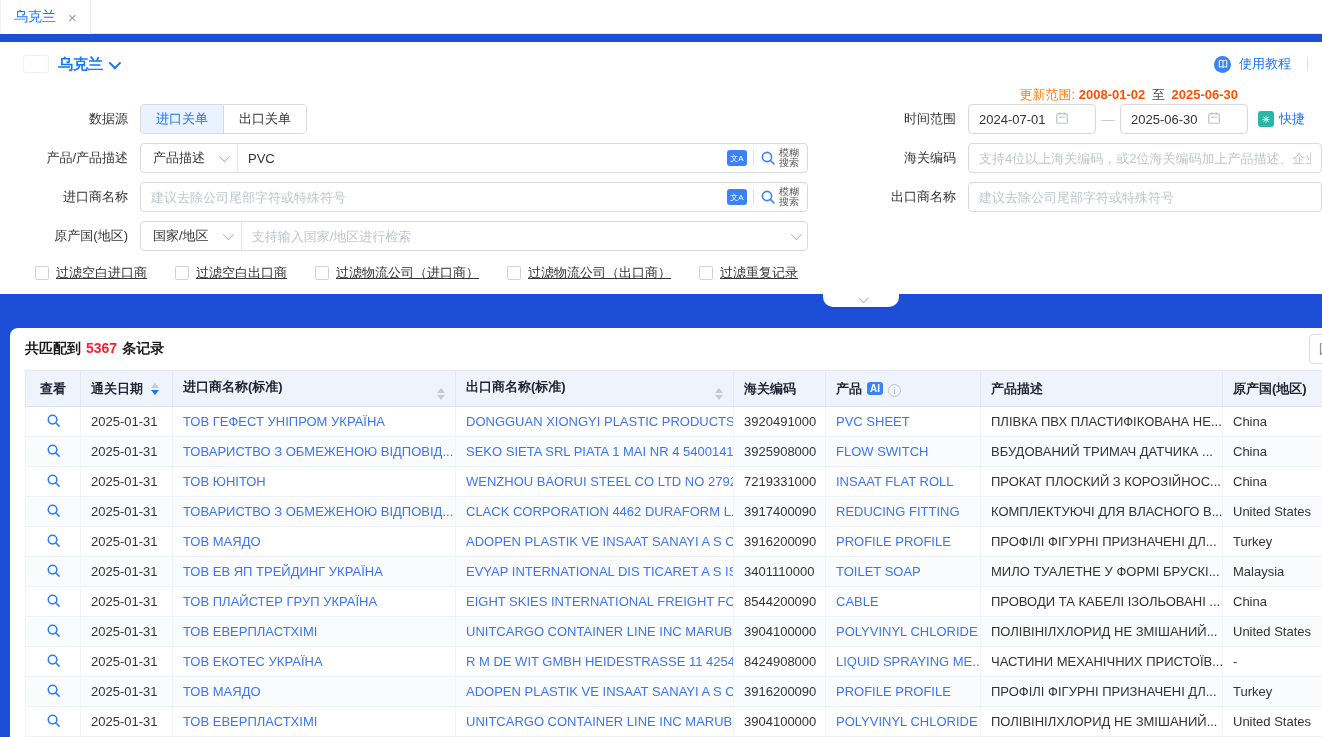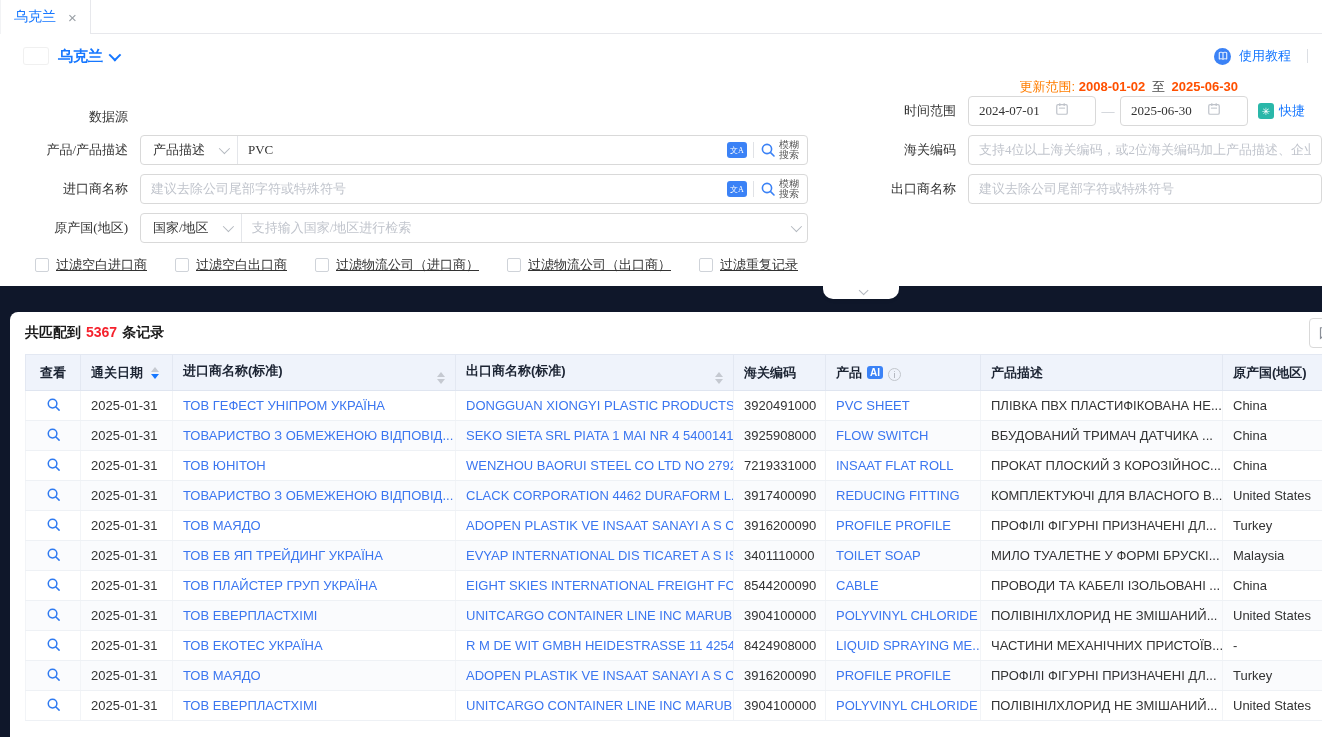--- a/index.html
+++ b/index.html
@@ -1,18 +1,18 @@
 <!DOCTYPE html>
 <html><head>
 <meta charset="utf-8">
 <style>
   * { margin:0; padding:0; box-sizing:border-box; }
   html,body { width:1322px; height:737px; }
   body { font-family:"Liberation Sans","DejaVu Sans",sans-serif; font-size:13px; color:#333; }
-  .app { width:1322px; height:737px; background:#0f172a; display:flex; flex-direction:column; overflow:hidden; position:relative; }
+  .app { width:1322px; height:737px; background:#1d4ed8; display:flex; flex-direction:column; overflow:hidden; position:relative;gap:8px; }
 
   
   .tabbar { height:34px; background:#fff; border-bottom:1px solid #e7e8ec; display:flex; flex-shrink:0; }
   .tab { height:34px; padding:0 13px; display:flex; align-items:center; gap:12px; background:#fff;
          border-right:1px solid #e7e8ec; border-left:1px solid #f2f3f5; font-size:14px; color:#1677ff; cursor:pointer; }
   .tab .close { color:#9aa0a6; font-size:15px; line-height:1; }
 
   
   .top-white { background:#fff; flex-shrink:0; position:relative; padding-bottom:6px; }
 
@@ -26,21 +26,21 @@
   .tut-text { color:#1677ff; font-size:13px; }
   .v-div { width:1px; height:14px; background:#dcdfe4; margin-left:8px; }
 
   
   .filters { padding:0 0 0 10px; }
   .update-line { text-align:right; padding-right:84px; height:18px; line-height:18px; font-size:13px; }
   .update-label { color:#ff7d00; }
   .update-date { color:#ff5000; font-weight:bold; }
   .update-to { color:#4d4d4d; margin:0 3px; }
 
-  .frow { display:flex; align-items:flex-end; margin-bottom:9px;font-family:Liberation Serif, serif; }
+  .frow { display:flex; align-items:center; margin-bottom:9px; }
   .fleft { display:flex; align-items:center; width:798px; flex-shrink:0; }
   .flabel { width:130px; text-align:right; padding-right:12px; color:#333; flex-shrink:0; }
   .fright { display:flex; align-items:center; flex:1; min-width:0; }
   .frlabel { width:160px; text-align:right; padding-right:12px; color:#333; flex-shrink:0; }
 
   .seg { display:flex; border:1px solid #d9d9d9; border-radius:4px; overflow:hidden; height:30px; }
   .seg-opt { padding:0 15px; display:flex; align-items:center; font-size:13px; color:#333; background:#fff; cursor:pointer; }
   .seg-opt.active { background:#e9f2ff; color:#1677ff; }
   .seg-opt + .seg-opt { border-left:1px solid #d9d9d9; }
 
@@ -129,20 +129,24 @@
       <div class="update-line">
         <span class="update-label">更新范围:</span>
         <span class="update-date">2008-01-02</span>
         <span class="update-to">至</span>
         <span class="update-date">2025-06-30</span>
       </div>
 
       <div class="frow">
         <div class="fleft">
           <span class="flabel">数据源</span>
+          <div class="seg">
+            <span class="seg-opt active">进口关单</span>
+            <span class="seg-opt">出口关单</span>
+          </div>
         </div>
         <div class="fright">
           <span class="frlabel">时间范围</span>
           <div class="date-box">
             <input value="2024-07-01" style="">
             <span><svg width="14" height="14" viewBox="0 0 16 16">
                   <rect x="2" y="3" width="12" height="11" rx="1.5" fill="none" stroke="#bfc3ca" stroke-width="1.4"></rect>
                   <line x1="5.5" y1="1.5" x2="5.5" y2="4.5" stroke="#bfc3ca" stroke-width="1.4"></line>
                   <line x1="10.5" y1="1.5" x2="10.5" y2="4.5" stroke="#bfc3ca" stroke-width="1.4"></line>
                   <line x1="4.5" y1="7" x2="11.5" y2="7" stroke="#bfc3ca" stroke-width="1.2"></line>

